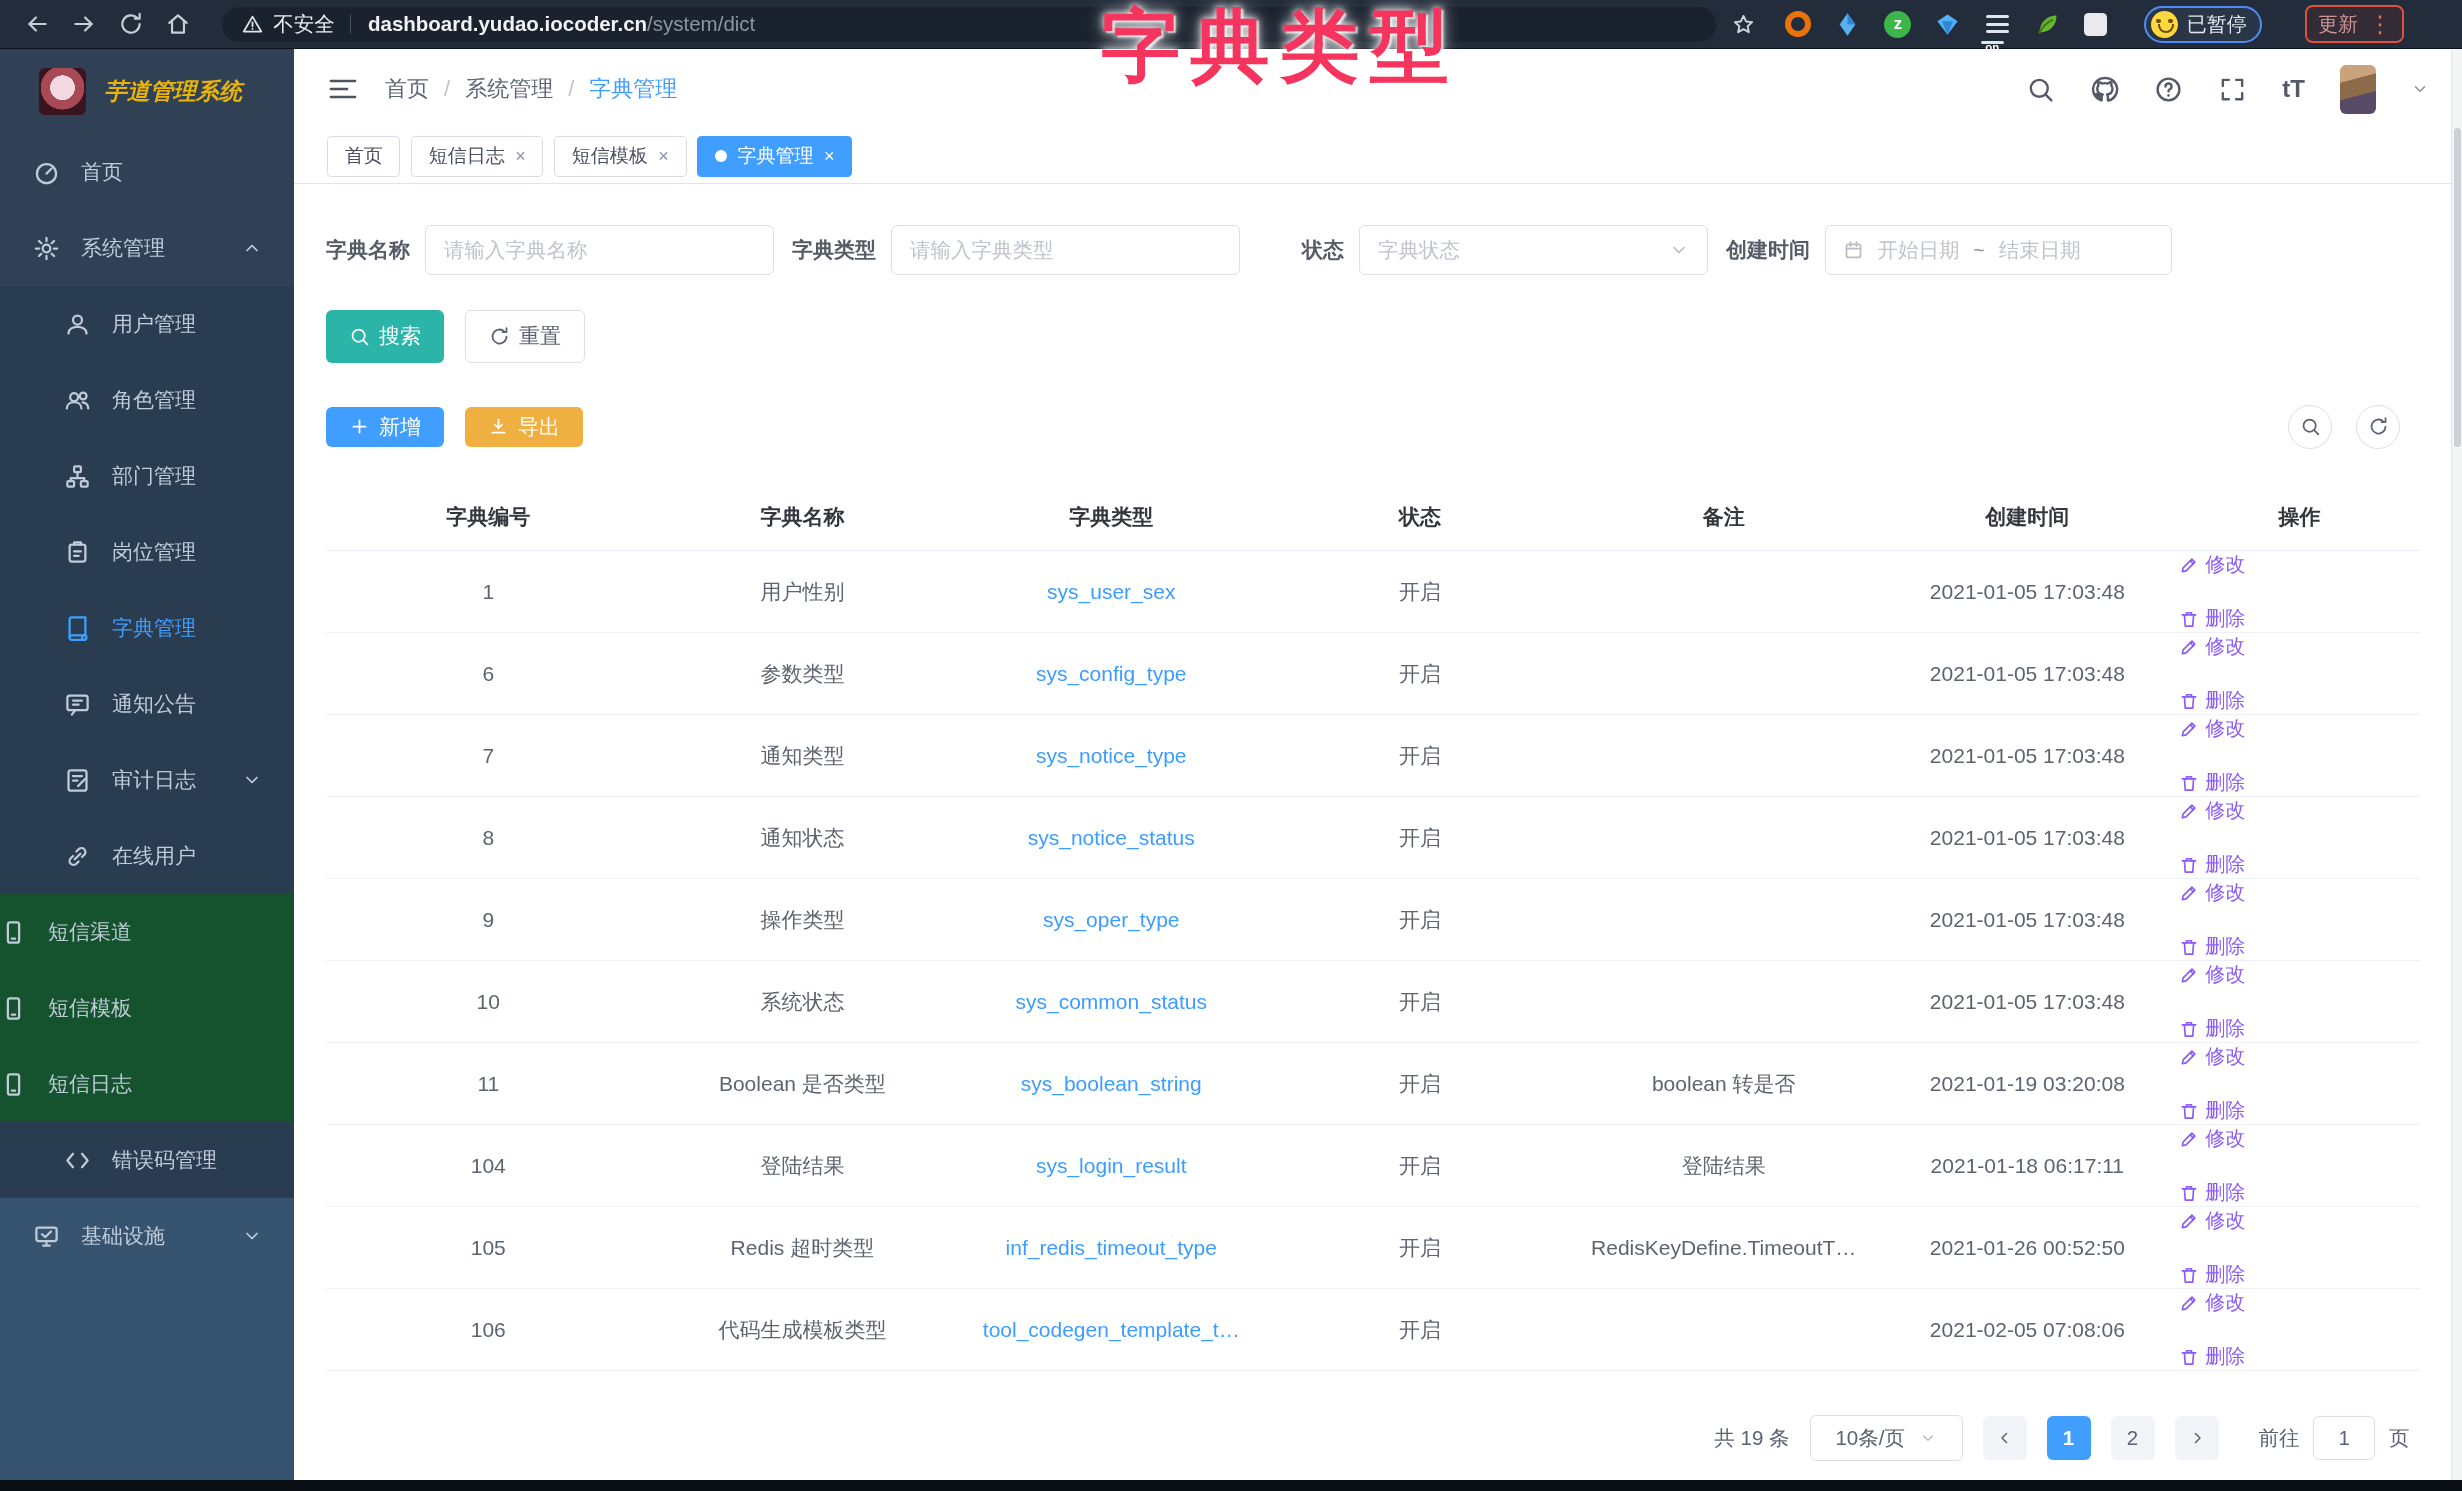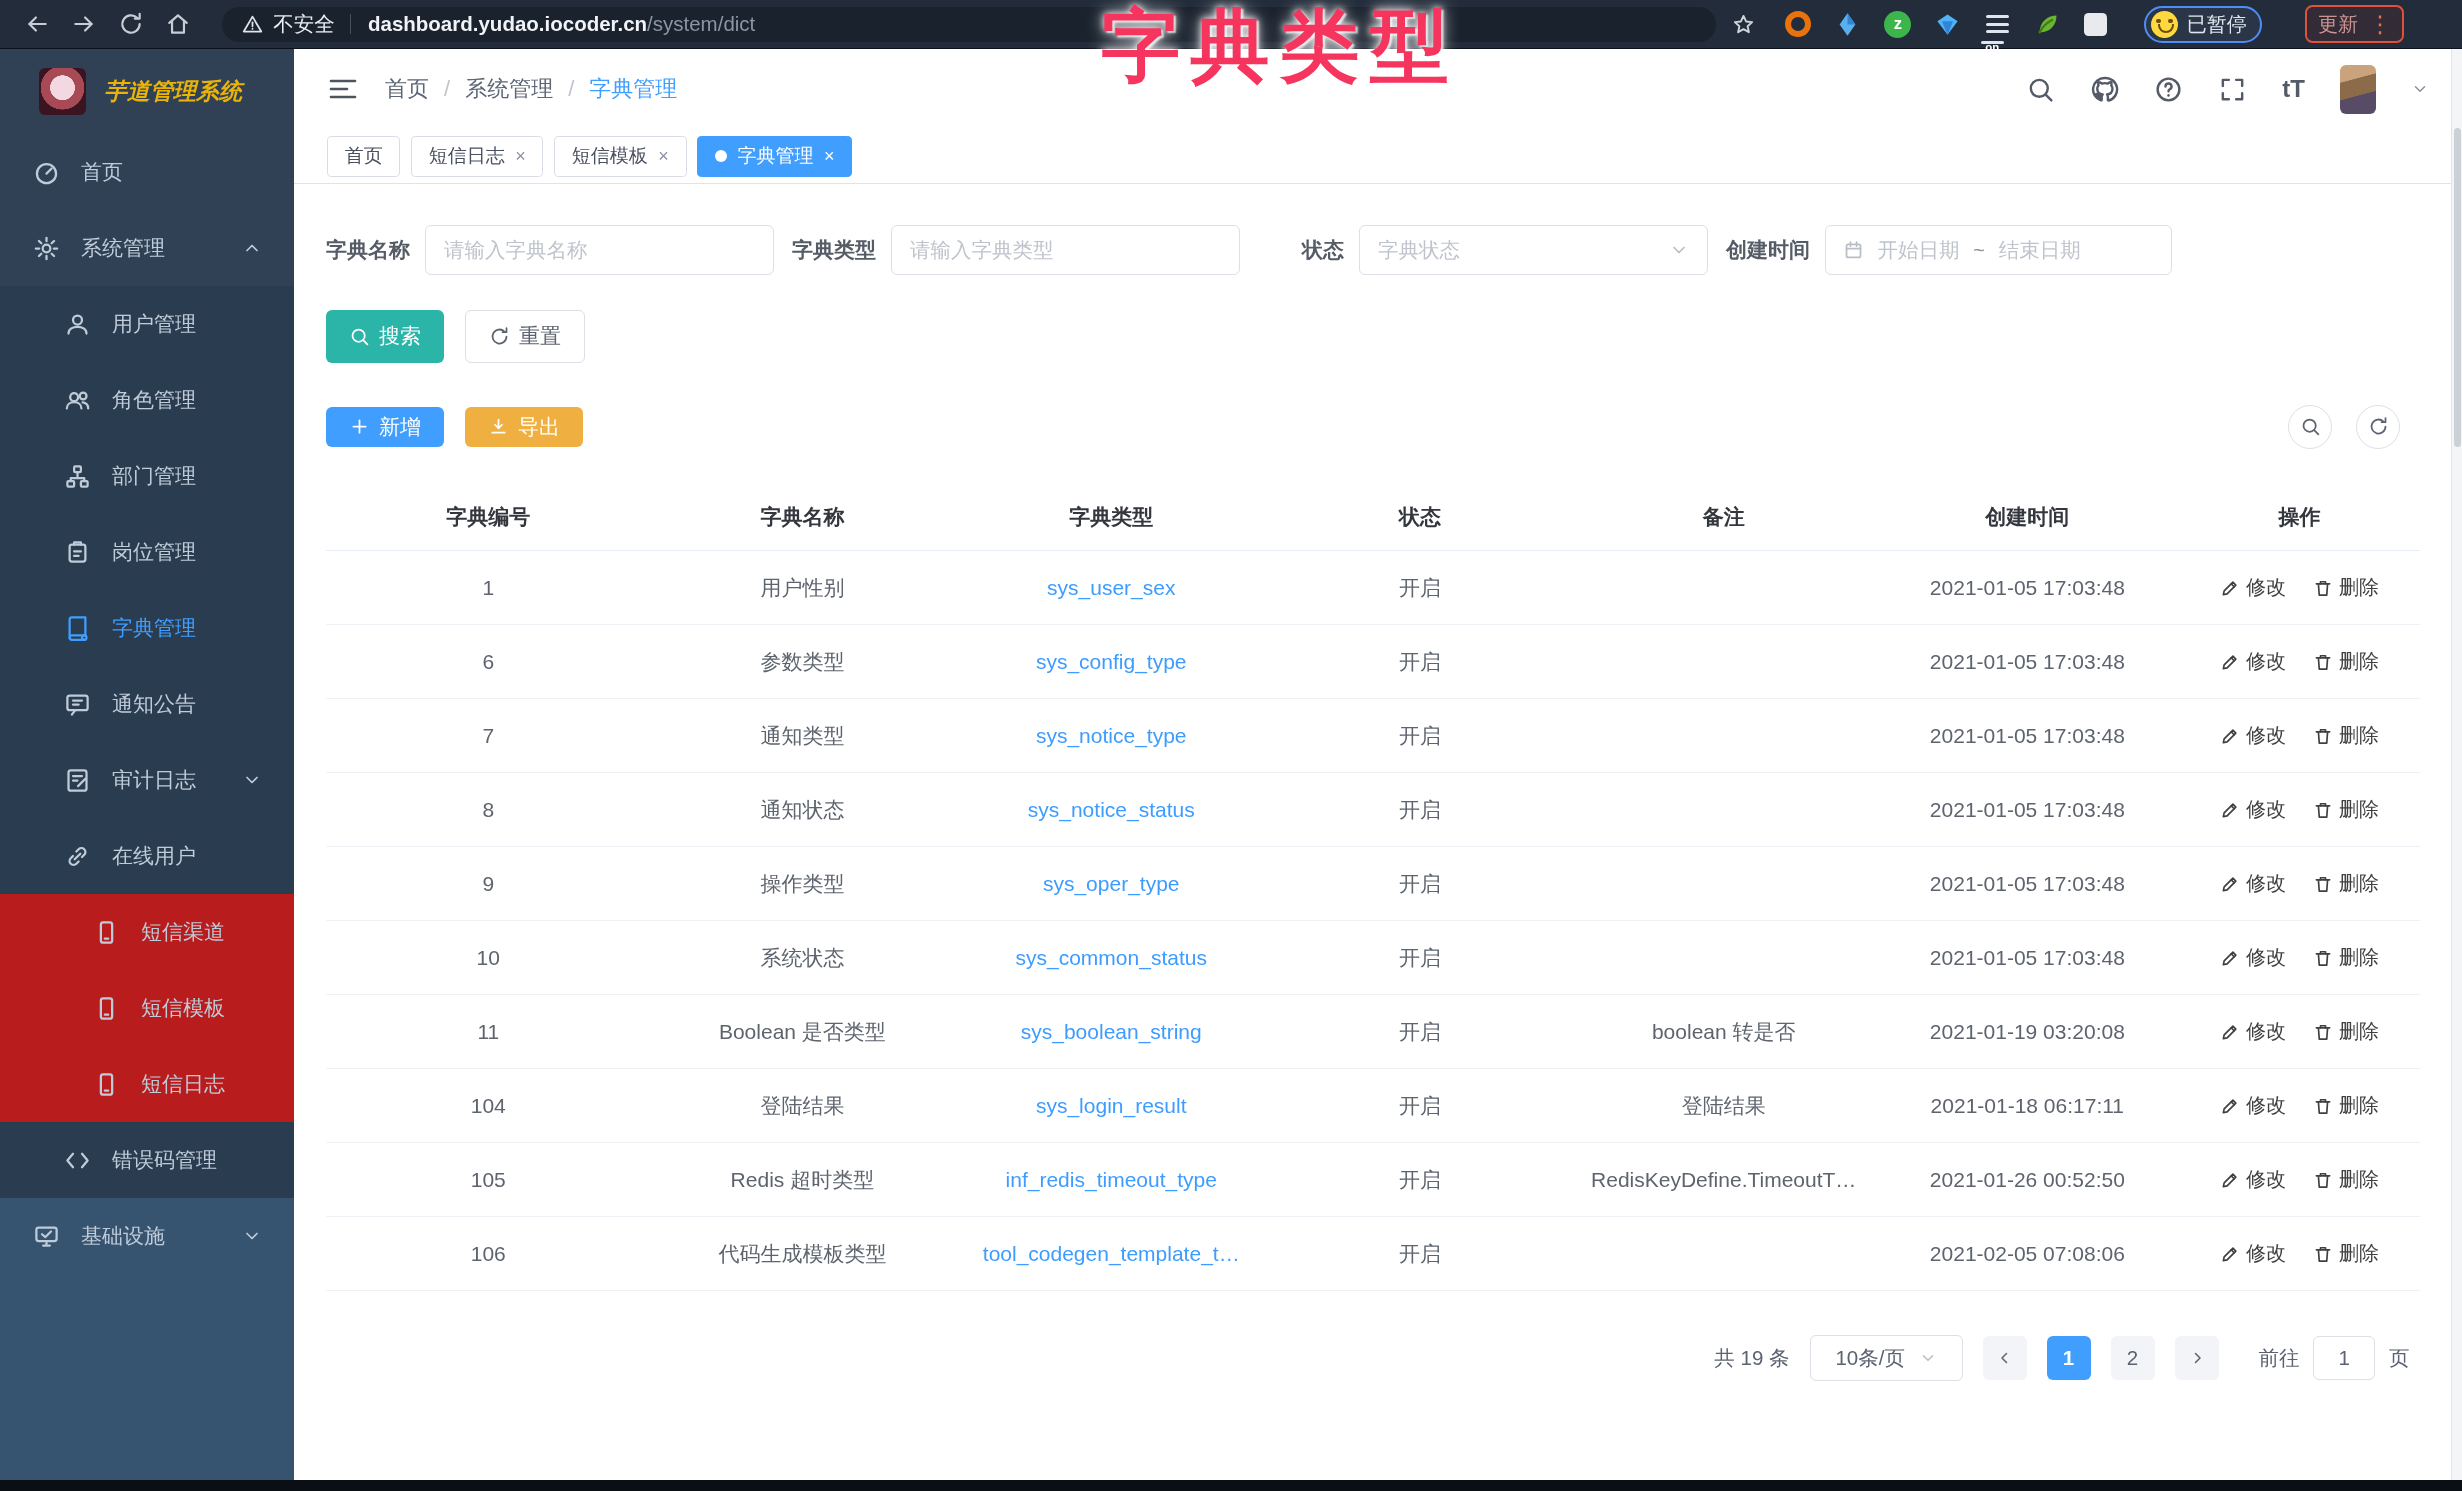--- a/index.html
+++ b/index.html
@@ -51,21 +51,21 @@
   .logo-row { height:85px; display:flex; align-items:center; padding-left:39px; gap:18px; }
   .logo-img { width:47px; height:47px; border-radius:6px; flex-shrink:0;
               background:radial-gradient(circle at 50% 42%, #f3d8e2 0 34%, #a84a55 35% 60%, #3a1420 61%); }
   .logo-title { font-size:23px; font-weight:700; color:#eab308;font-style:italic; }
   .menu { font-size:21px; }
   .mi { height:76px; display:flex; align-items:center; cursor:pointer; }
   .mi .micon { width:33px; display:flex; margin-right:15px; flex-shrink:0; }
   .mi .micon svg { width:27px; height:27px; }
   .lvl1 { padding-left:33px; }
   .lvl2 { padding-left:64px; background:#2a3c50; }
-  .lvl3 { padding-left:93px; background:#b91c1c; }
+  .lvl3 { background:#14532d; }
   .mi.active { color:#409eff; }
   .chev { margin-left:auto; margin-right:32px; display:flex; }
   .chev svg { width:20px; height:20px; }
   .mi.bottom, .sidebar-fill { background:#36536f; }
   .sidebar-fill { flex:1; }
 
   
   .main { flex:1; min-width:0; display:flex; flex-direction:column; background:#fff; position:relative; }
   .page-header { height:80px; display:flex; align-items:center; padding:0 33px; }
   .hamburger { color:#4d545e; display:flex; cursor:pointer; }
@@ -120,21 +120,21 @@
   .right-tools { margin-left:auto; display:flex; gap:24px; padding-right:20px; }
   .round-btn { width:44px; height:44px; border-radius:50%; border:1.5px solid #dde0e6; background:#fff;
                color:#5c6370; display:flex; align-items:center; justify-content:center; cursor:pointer; }
   .round-btn svg { width:21px; height:21px; }
 
   
   table { width:100%; margin-top:35px; border-collapse:collapse; font-size:21px; color:#5e646e; text-align:center; }
   thead th { height:67px; font-weight:700; color:#33373d; border-bottom:1.5px solid #e6edf6; }
   tbody td { height:74px; border-bottom:1.5px solid #eef2f7; }
   .link { color:#3c9cff; text-decoration:none; cursor:pointer; }
-  .acts { display:flex; justify-content:center; gap:27px; color:#404040; }
+  .acts { display:flex; justify-content:center; gap:27px; color:#8b5cf6;flex-direction:column; }
   .act { display:inline-flex; align-items:center; gap:6px; font-size:20px; cursor:pointer; }
   .act svg { width:20px; height:20px; }
 
   
   .pagination { margin-top:44px; display:flex; justify-content:flex-end; align-items:center; gap:20px;
                 font-size:20.5px; color:#5c6370; padding-right:10.6px; }
   .psel { width:153px; height:46px; border:1.5px solid #dcdfe6; border-radius:6px; display:flex; align-items:center;
           justify-content:center; gap:13.7px; cursor:pointer; }
   .psel svg { width:18px; height:18px; color:#b8bdc6; }
   .pbtn { min-width:44px; height:44px; border-radius:6px; background:#f3f4f7; display:flex; align-items:center;

